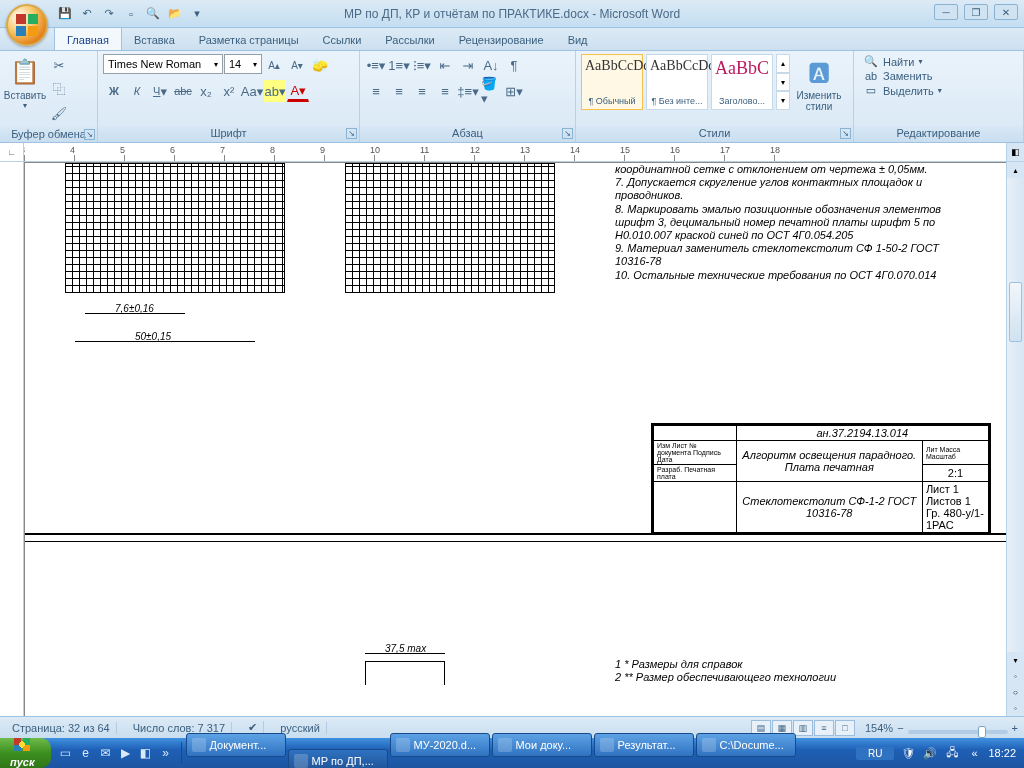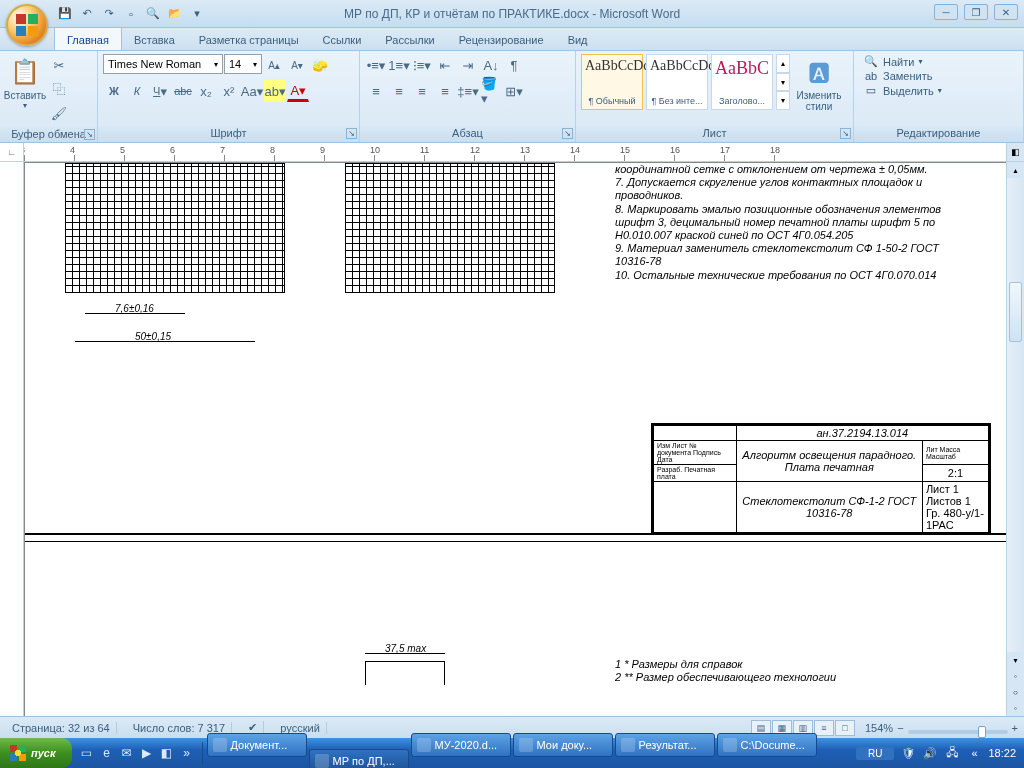--- a/index.html
+++ b/index.html
@@ -83,21 +83,21 @@
 .sb-item { padding:0 6px; border-right:1px solid #b2cde3; }
 .sb-spacer { flex:1; }
 .viewbtns { display:flex; gap:1px; }
 .viewbtn { width:20px; height:16px; border:1px solid #9cbddb; background:#e8f1fa; display:flex; align-items:center; justify-content:center; font-size:9px; cursor:pointer; }
 .zoom { display:flex; align-items:flex-end; gap:4px; }
 .zslider { width:100px; height:4px; background:#b2cde3; position:relative; border-radius:2px; }
 .zslider .zh { position:absolute; left:70%; top:-4px; width:8px; height:12px; background:#fff; border:1px solid #7ba4c9; border-radius:2px; cursor:pointer; }
 
 
 .taskbar { position:absolute; left:0; right:0; bottom:0; height:30px; background:linear-gradient(#3f91e0,#1e5fb5 40%,#1c55a1); display:flex; align-items:center; padding-right:4px; }
-.start { height:30px; padding:0 16px 0 10px; background:linear-gradient(#6fbb4a,#3c8f1f 50%,#2f7617); color:#fff; font-weight:bold; font-style:italic; display:flex; align-items:center; gap:5px; font-size:13px; border-radius:0 10px 10px 0; cursor:pointer; }
+.start { height:30px; padding:0 16px 0 10px; background:linear-gradient(#6fbb4a,#3c8f1f 50%,#2f7617); color:#fff; font-weight:bold; font-style:italic; display:flex; align-items:center; gap:5px; font-size:13px; border-radius:0 10px 10px 0; cursor:pointer;flex-direction:column; }
 .start-ico { width:16px; height:16px; background:radial-gradient(circle,#fd3 30%,transparent 31%),linear-gradient(#c0392b,#c0392b) left top/7px 7px no-repeat,linear-gradient(#27ae60,#27ae60) right top/7px 7px no-repeat,linear-gradient(#2980b9,#2980b9) left bottom/7px 7px no-repeat,linear-gradient(#f39c12,#f39c12) right bottom/7px 7px no-repeat; }
 .ql { display:flex; gap:2px; padding:0 6px; border-right:1px solid #164a8a; }
 .ql-btn { width:18px; height:22px; display:flex; align-items:center; justify-content:center; color:#dceaf7; cursor:pointer; font-size:12px; }
 .tasks { display:flex; gap:2px; flex:1; padding:0 4px; overflow:hidden; }
 .taskbtn { height:24px; min-width:100px; max-width:110px; background:linear-gradient(#5ea2e5,#2f72c1); border:1px solid #164a8a; border-radius:3px; color:#fff; display:flex; align-items:center; gap:4px; padding:0 5px; cursor:pointer; font-size:10px; overflow:hidden; white-space:nowrap; }
 .taskbtn.active { background:linear-gradient(#2f72c1,#1d5093);margin-top:16px; }
 .taskbtn .ti { width:14px; height:14px; background:#fff3; border-radius:2px; flex-shrink:0; }
 .tray { display:flex; align-items:center; gap:6px; color:#fff; font-size:11px; padding:0 4px; }
 .tray-ico { width:16px; height:16px; display:flex; align-items:center; justify-content:center; font-size:11px; cursor:pointer; }
 .lang { background:#2f72c1; padding:1px 12px; border-radius:2px; font-size:10px; cursor:pointer; }
@@ -231,21 +231,21 @@
       <div class="stylescroll">
         <div>▴</div>
         <div>▾</div>
         <div>▾</div>
       </div>
       <div class="bigbtn" style="width:52px">
         <div class="ico" style="color:#5b9bd5">🅰</div>
         <div class="lbl">Изменить стили</div>
       </div>
     </div>
-    <div class="group-label"><span>Лист</span><div class="dlg">↘</div></div>
+    <div class="group-label"><span>Стили</span><div class="dlg">↘</div></div>
   </div>
 
   <div class="group" style="flex:1;min-width:110px">
     <div class="group-body" style="flex-direction:column;gap:0;align-items:stretch">
       <div class="edit-item">
           <span class="ei">🔍</span>
           <span>Найти</span>
           <span style="font-size:8px">▾</span>
         </div>
       <div class="edit-item">

